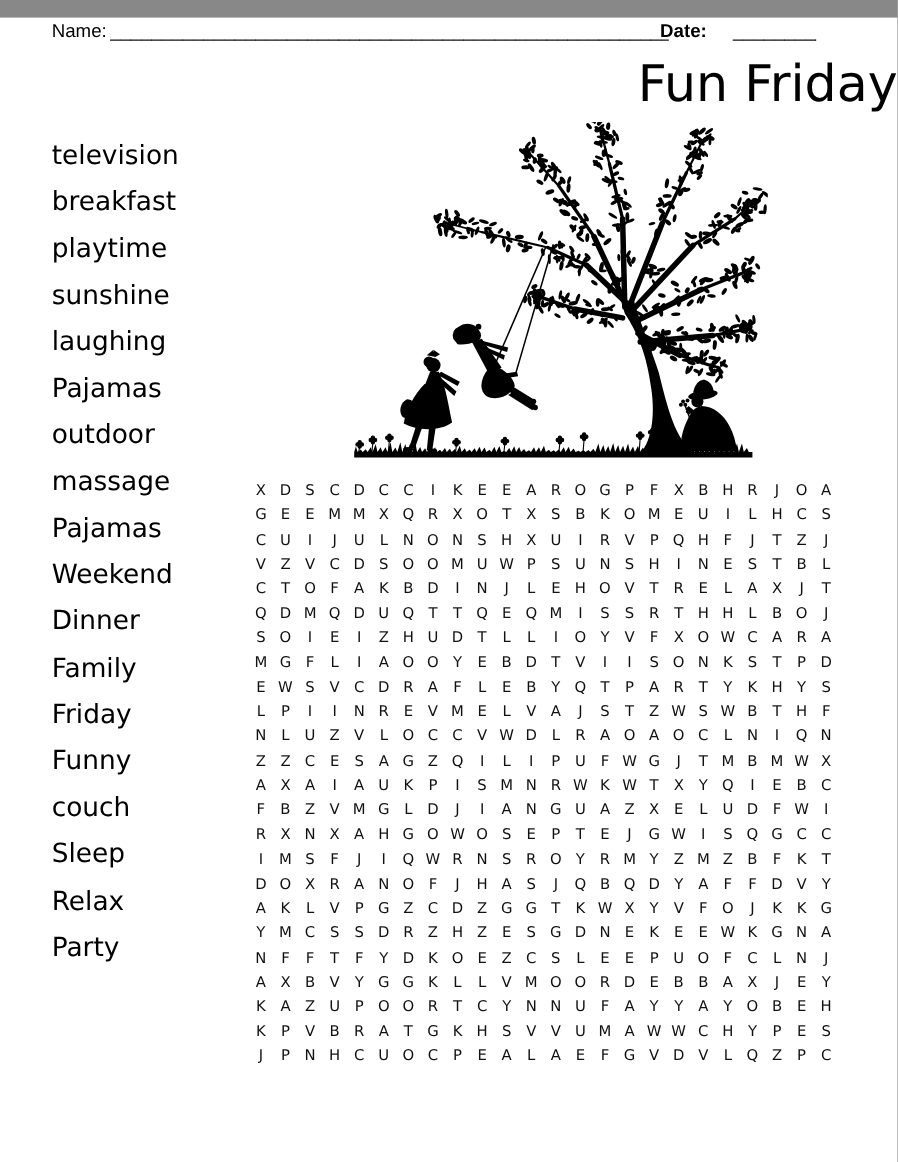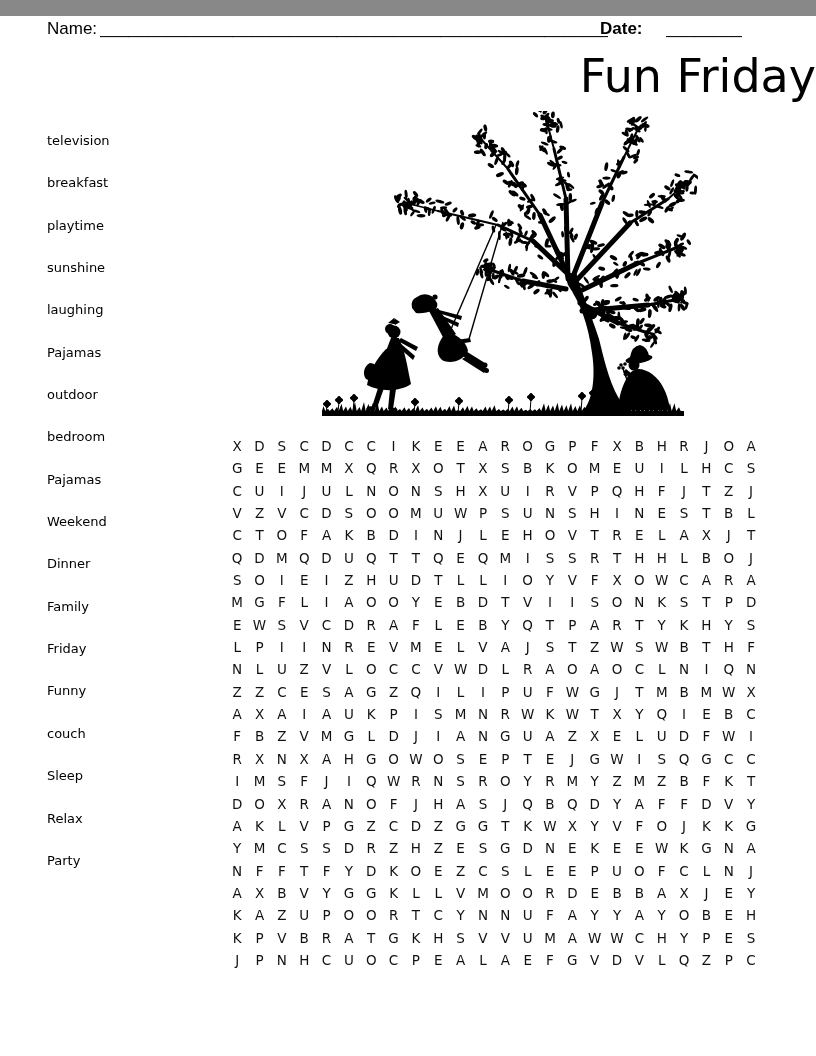--- a/index.html
+++ b/index.html
@@ -19,21 +19,21 @@
     font-size:17px;letter-spacing:0;overflow:hidden;white-space:nowrap;color:#000;
   }
   .name-line{left:100px;width:508px;}
   .date-line{left:666px;width:76px;}
   .title{
     position:absolute;top:33px;left:0;width:100%;text-align:right;
     font-size:46px;font-weight:500;letter-spacing:0px;
   }
   .word-list{position:absolute;left:47px;top:104px;}
   .word{
-    height:42.35px;line-height:42.35px;font-size:13px;white-space:nowrap;
+    height:42.35px;line-height:42.35px;font-size:24px;white-space:nowrap;
   }
   .illustration{position:absolute;left:318px;top:95px;}
   .ws-grid{
     position:absolute;left:226px;top:419px;
     display:grid;grid-template-columns:repeat(24,22.35px);
     grid-auto-rows:22.35px;
   }
   .cell{
     text-align:center;line-height:22.35px;font-size:13.5px;color:#111;
   }
@@ -730,21 +730,21 @@
   </svg>
 
   <div class="word-list">
       <div class="word">television</div>
       <div class="word">breakfast</div>
       <div class="word">playtime</div>
       <div class="word">sunshine</div>
       <div class="word">laughing</div>
       <div class="word">Pajamas</div>
       <div class="word">outdoor</div>
-      <div class="word">bedroom</div>
+      <div class="word">massage</div>
       <div class="word">Pajamas</div>
       <div class="word">Weekend</div>
       <div class="word">Dinner</div>
       <div class="word">Family</div>
       <div class="word">Friday</div>
       <div class="word">Funny</div>
       <div class="word">couch</div>
       <div class="word">Sleep</div>
       <div class="word">Relax</div>
       <div class="word">Party</div>

